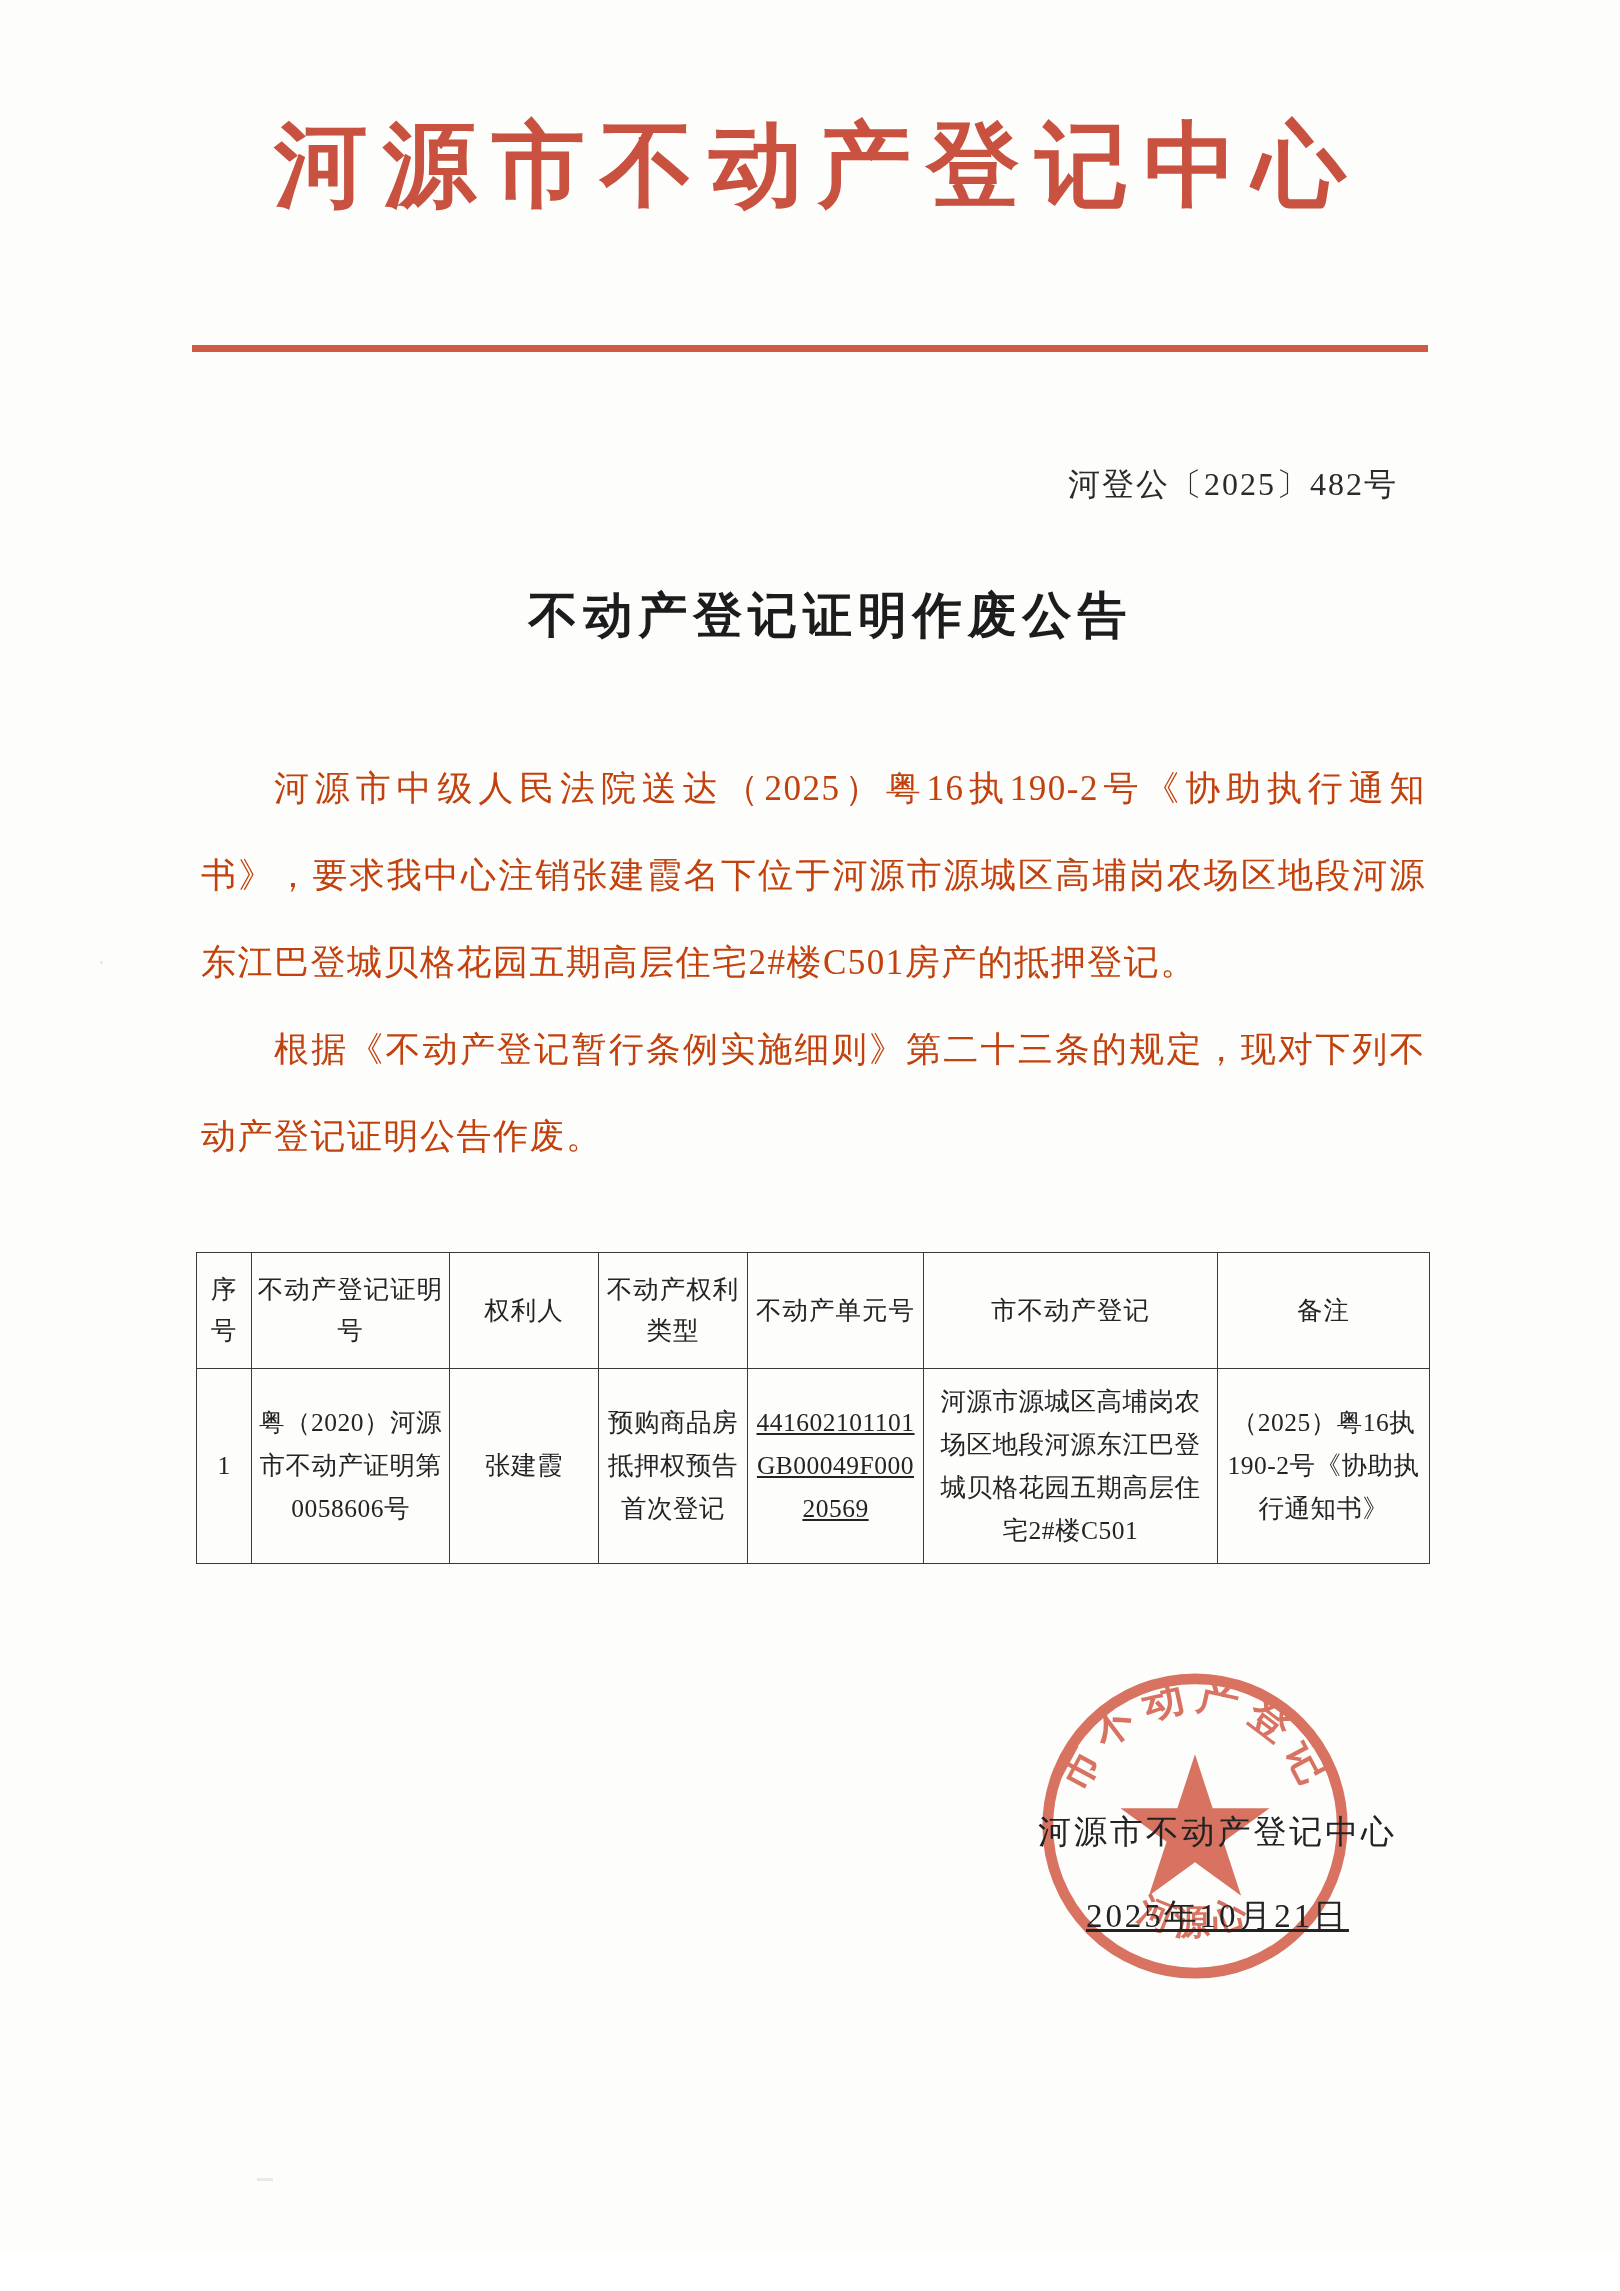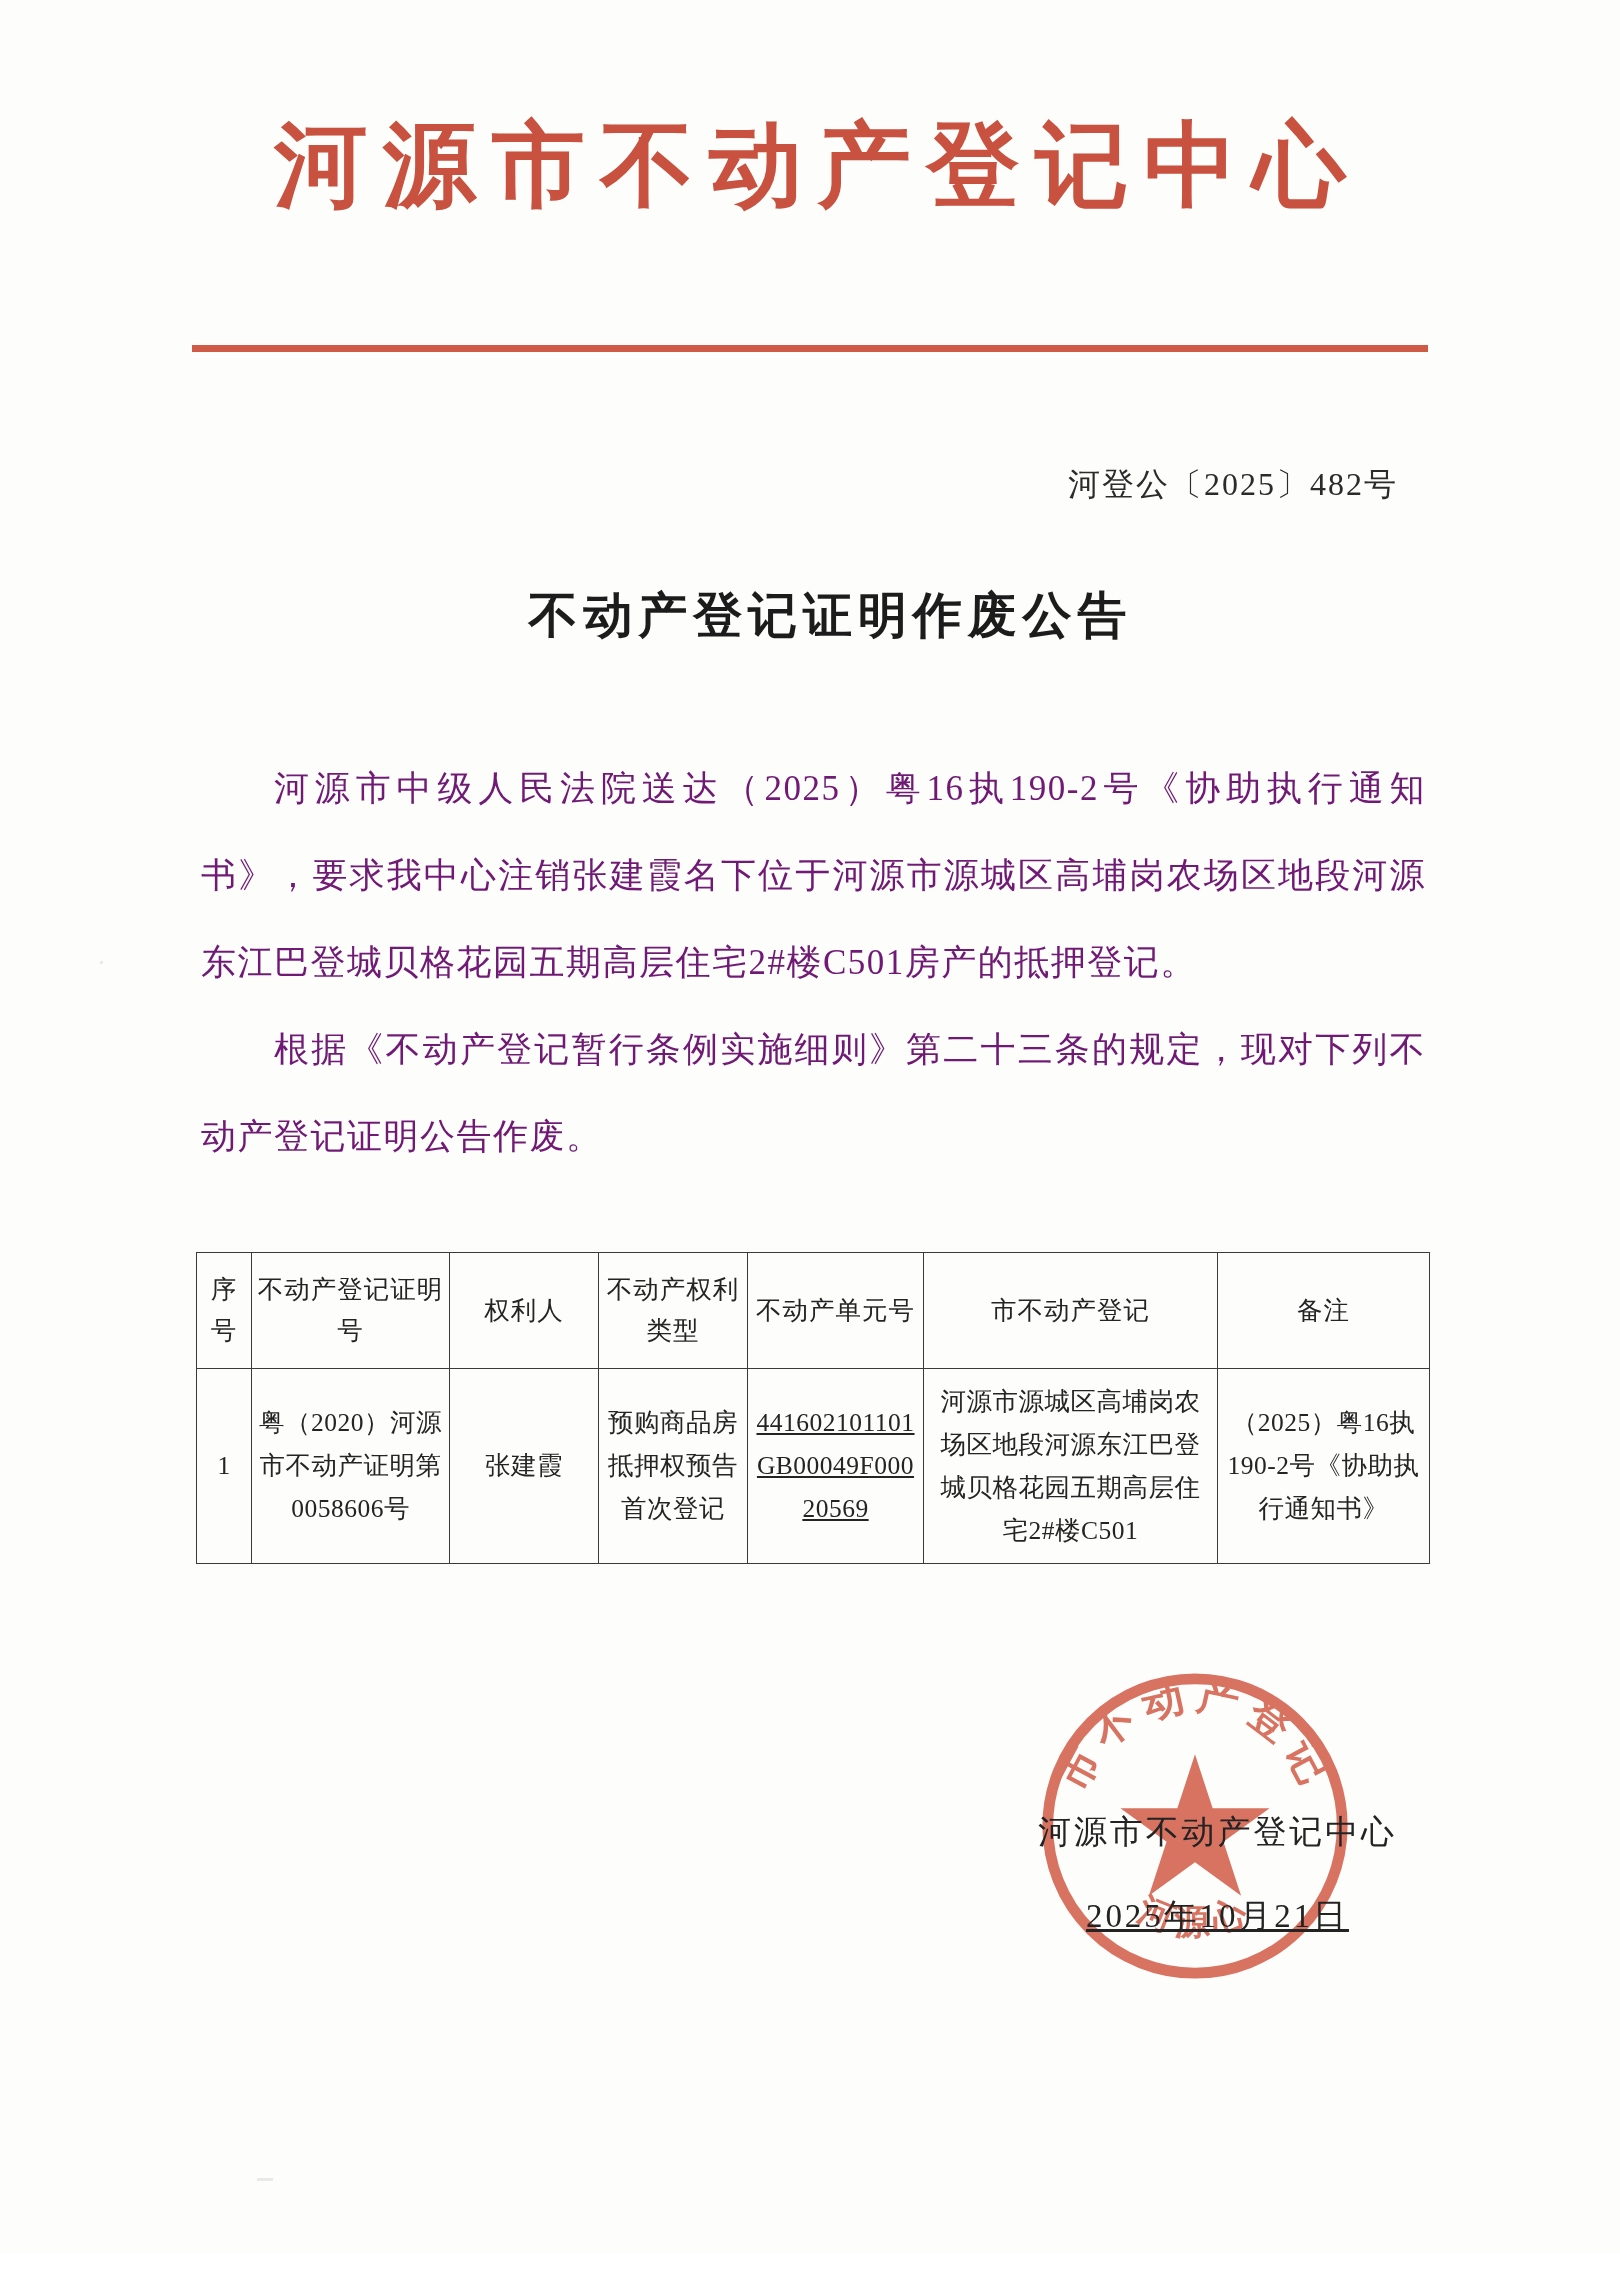--- a/index.html
+++ b/index.html
@@ -78,21 +78,21 @@
   .body-block {
     position: absolute;
     left: 201px;
     width: 1225px;
     top: 745px;
   }
   .para {
     font-size: 35px;
     line-height: 87px;
     letter-spacing: 1.5px;
-    color: #701a75;
+    color: #c2410c;
     text-align: justify;
     text-justify: inter-ideograph;
     text-indent: 73px;
     margin: 0;
   }
   .para + .para { margin-top: 0; }
 
   
   .notice-table {
     position: absolute;

